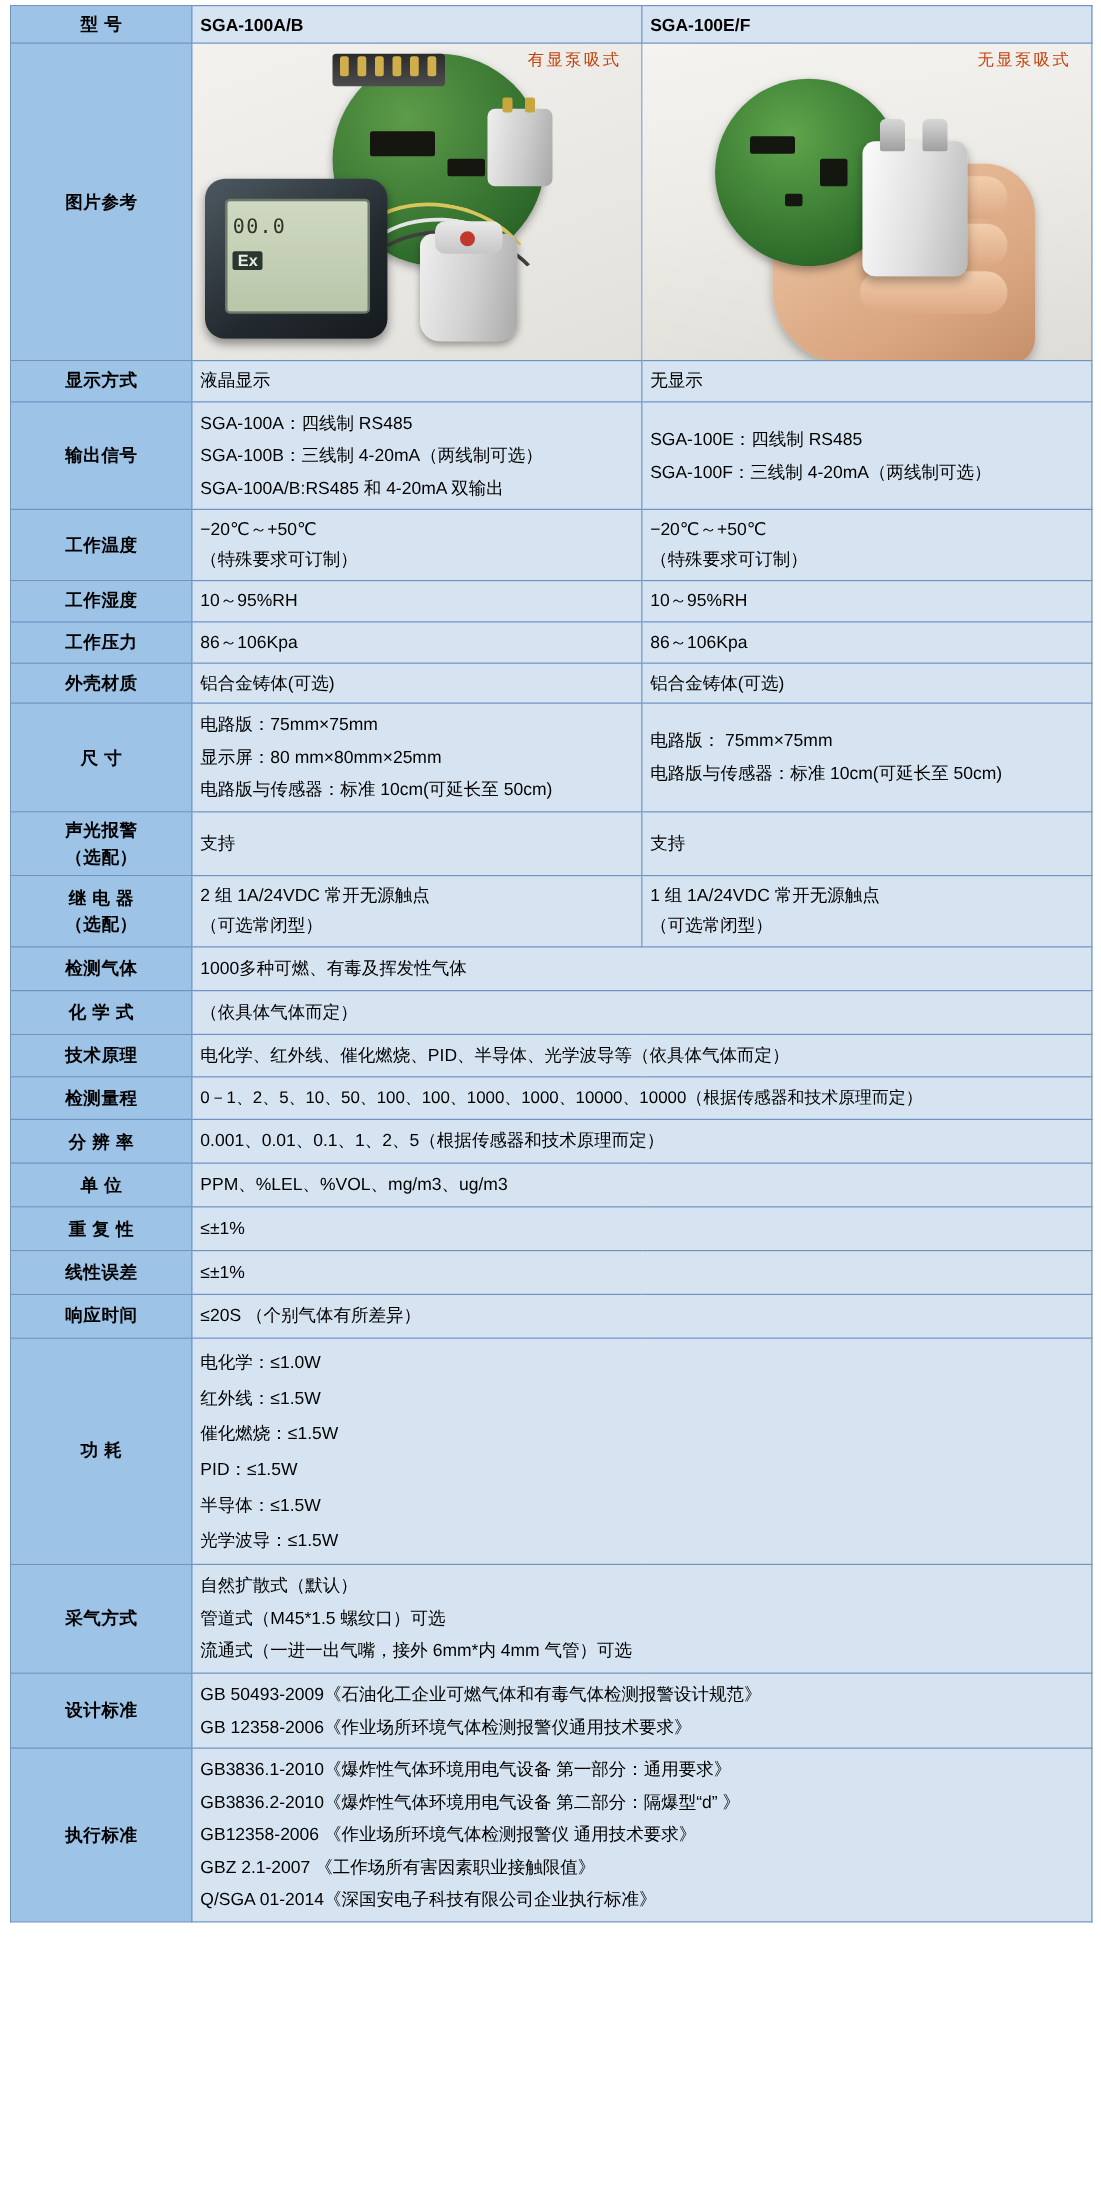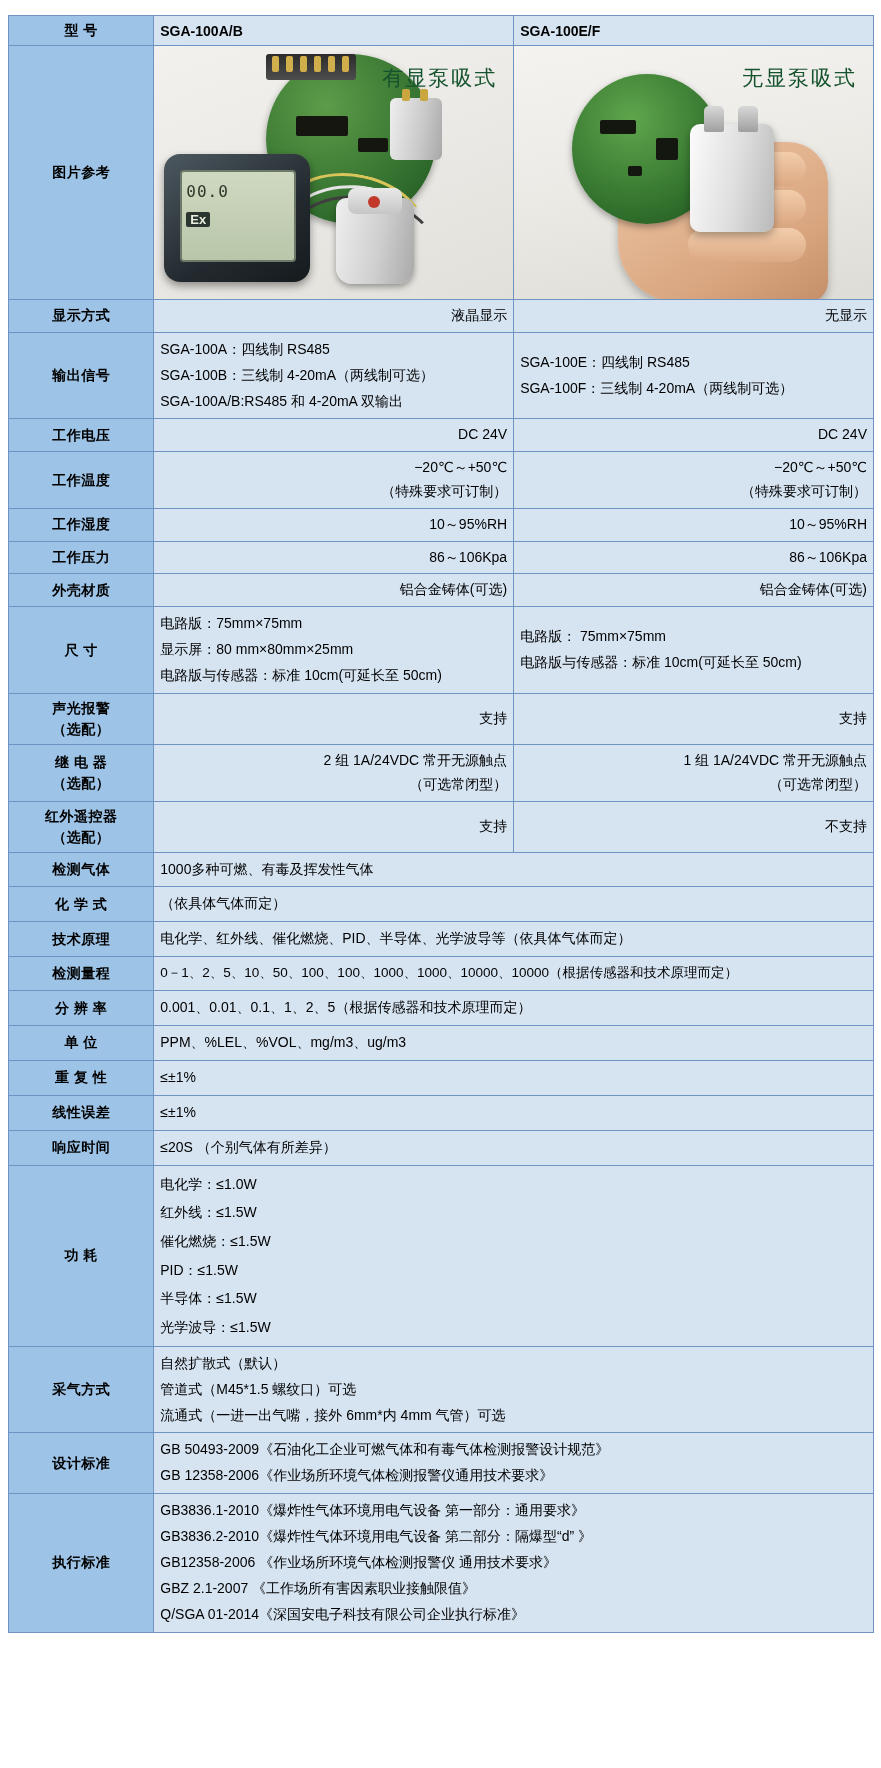--- a/index.html
+++ b/index.html
@@ -13,21 +13,20 @@
   }
   .sheet {
     width: 881px;
     box-sizing: border-box;
     padding: 4px 8px 8px 8px;
   }
   table.spec {
     border-collapse: collapse;
     width: 866px;
     table-layout: fixed;
-    margin-top: 11px;
   }
   table.spec td {
     border: 1px solid #6f94c4;
     vertical-align: middle;
     font-size: 14px;
     color: #000000;
     padding: 4px 6px;
   }
   col.c-label { width: 130px; }
   col.c-a { width: 322px; }
@@ -37,21 +36,21 @@
     background: #9dc3e6;
     text-align: center;
     font-weight: bold;
     letter-spacing: 0.5px;
     font-size: 14.5px;
     padding: 6px 2px;
     line-height: 1.5;
   }
   td.val {
     background: #d6e4f2;
-    text-align: right;
+    text-align: left;
     line-height: 1.7;
   }
   td.val-left {
     background: #d6e4f2;
     text-align: left;
     line-height: 1.85;
     padding-left: 10px;
   }
   td.val-left .ln { display: block; }
   td.val .ln { display: block; }
@@ -70,24 +69,24 @@
   }
 
   
   .photo-inner {
     position: absolute;
     inset: 0;
     overflow: hidden;
   }
   .pic-caption {
     position: absolute;
-    top: 18px;
+    top: 4px;
     right: 16px;
-    font-size: 21px;
-    color: #14532d;
+    font-size: 13px;
+    color: #c2410c;
     letter-spacing: 2px;
     z-index: 6;
   }
   
   .bgA {
     position: absolute;
     inset: 0;
     background: linear-gradient(160deg,#f2f1ee 0%, #eceae6 45%, #e2e0da 100%);
   }
   .pcb-a {
@@ -315,29 +314,20 @@
           <span class="ln">SGA-100A：四线制 RS485</span>
           <span class="ln">SGA-100B：三线制 4-20mA（两线制可选）</span>
           <span class="ln">SGA-100A/B:RS485 和 4-20mA 双输出</span>
         </td>
         <td class="val-left">
           <span class="ln">SGA-100E：四线制 RS485</span>
           <span class="ln">SGA-100F：三线制 4-20mA（两线制可选）</span>
         </td>
       </tr>
 
-      <tr>
-        <td class="label">工作电压</td>
-        <td class="val">
-            <span class="ln">DC  24V</span>
-          </td>
-        <td class="val">
-            <span class="ln">DC  24V</span>
-          </td>
-      </tr>
 
       <tr>
         <td class="label">工作温度</td>
         <td class="val">
           <span class="ln">−20℃～+50℃</span>
           <span class="ln">（特殊要求可订制）</span>
         </td>
         <td class="val">
           <span class="ln">−20℃～+50℃</span>
           <span class="ln">（特殊要求可订制）</span>
@@ -405,30 +395,20 @@
         <td class="val">
           <span class="ln">2 组 1A/24VDC 常开无源触点</span>
           <span class="ln">（可选常闭型）</span>
         </td>
         <td class="val">
           <span class="ln">1 组 1A/24VDC 常开无源触点</span>
           <span class="ln">（可选常闭型）</span>
         </td>
       </tr>
 
-      <tr>
-        <td class="label" style="white-space:pre-line">红外遥控器
-（选配）</td>
-        <td class="val">
-            <span class="ln">支持</span>
-          </td>
-        <td class="val">
-            <span class="ln">不支持</span>
-          </td>
-      </tr>
 
 
       <tr>
         <td class="label">检测气体</td>
         <td class="val-left" colspan="2">
           <span class="ln">1000多种可燃、有毒及挥发性气体</span>
         </td>
       </tr>
       <tr>
         <td class="label">化 学 式</td>

